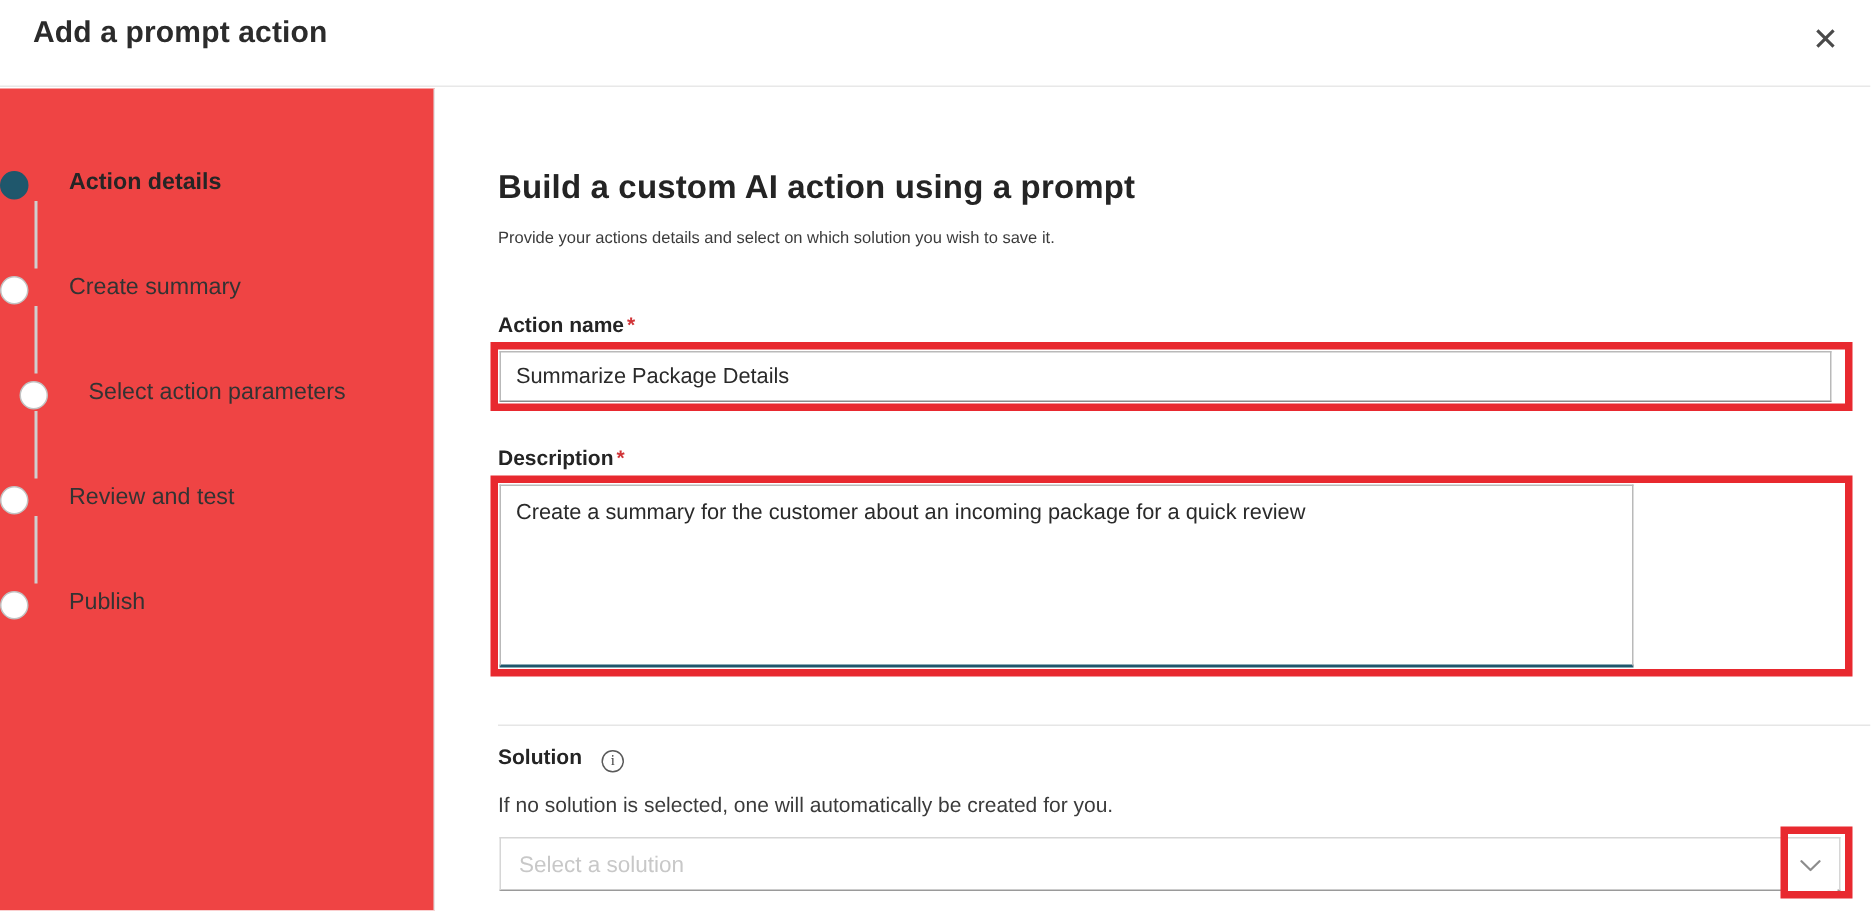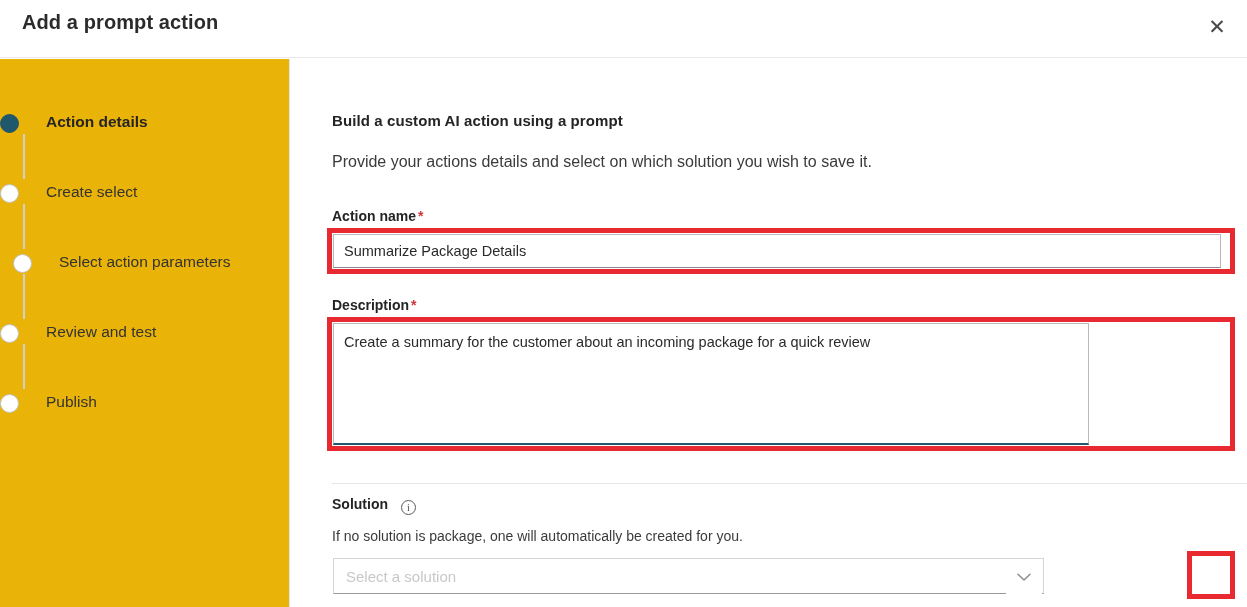--- a/index.html
+++ b/index.html
@@ -32,21 +32,21 @@
     cursor:pointer; background:transparent; border:none; padding:0;
   }
   .close-btn .x {
     font-size:21px; color:#4a4a4a; line-height:1;
     font-family:"Liberation Sans", sans-serif; font-weight:300;
   }
 
   
   .rail {
     position:absolute; left:0; top:59px; width:290px; height:548px;
-    border-right:1px solid #e6e6e6; background:#eab308;
+    border-right:1px solid #e6e6e6; background:#ef4444;
   }
   .step {
     position:relative; height:70px;
     display:flex; align-items:flex-start; cursor:pointer;
   }
   .circle {
     width:19px; height:19px; border-radius:50%;
     border:1.4px solid #c2c2c2; background:#fff;
     box-sizing:border-box;
   }
@@ -60,25 +60,25 @@
     position:absolute; left:46px;
     font-size:15.5px; color:#333; white-space:nowrap;
   }
   .step.active .step-label { font-weight:700; color:#252525; }
 
   
   .main { position:absolute; left:291px; top:59px; width:956px; height:548px; }
 
   .h1 {
     position:absolute; left:41px; top:53px;
-    font-size:15px; font-weight:700; color:#242424; letter-spacing:.1px;
+    font-size:22px; font-weight:700; color:#242424; letter-spacing:.1px;
   }
   .sub {
     position:absolute; left:41px; top:94px;
-    font-size:16px; color:#3b3b3b;
+    font-size:11px; color:#3b3b3b;
   }
 
   .field-label {
     position:absolute; font-size:14px; font-weight:700; color:#242424;
   }
   .req { color:#d13438; font-weight:700; margin-left:2px; }
 
   
   .redbox {
     position:absolute; border:5px solid #e8292f; background:transparent;
@@ -160,21 +160,21 @@
     <div class="connector" style="top:215px;height:45px;"></div>
     <div class="connector" style="top:285px;height:45px;"></div>
 
     <div class="step active" style="position:absolute;left:0;top:55px;">
       <span class="circle"></span>
       <span class="step-label" style="top:-1px;">Action details</span>
     </div>
 
     <div class="step" style="position:absolute;left:0;top:125px;">
       <span class="circle"></span>
-      <span class="step-label" style="top:-1px;">Create select</span>
+      <span class="step-label" style="top:-1px;">Create summary</span>
     </div>
 
     <div class="step" style="position:absolute;left:0;top:195px;margin-left:13px;">
       <span class="circle"></span>
       <span class="step-label" style="top:-1px;">Select action parameters</span>
     </div>
 
     <div class="step" style="position:absolute;left:0;top:265px;">
       <span class="circle"></span>
       <span class="step-label" style="top:-1px;">Review and test</span>
@@ -205,23 +205,23 @@
 
     <hr class="hr" style="left:41px; top:416px; width:915px;">
 
     <div class="field-label" style="left:41px; top:437px;text-align:center;">
       <span>Solution</span>
     </div>
     <span class="info-icon" style="left:110px; top:441px;">
       <span>i</span>
     </span>
 
-    <div class="helper" style="left:41px; top:469px;">If no solution is package, one will automatically be created for you.</div>
-
-    <div class="combo" style="left:42px; top:499px; width:711px; height:36px;">
+    <div class="helper" style="left:41px; top:469px;">If no solution is selected, one will automatically be created for you.</div>
+
+    <div class="combo" style="left:42px; top:499px; width:894px; height:36px;">
       <input class="combo-input" placeholder="Select a solution" style="">
       <div class="chevron" style="right:1px; top:1px;">
         <svg width="14" height="9" viewBox="0 0 14 9">
           <path d="M1 1.2 L7 7 L13 1.2" fill="none" stroke="#8d8d8d" stroke-width="1.5" stroke-linecap="round" stroke-linejoin="round"></path>
         </svg>
       </div>
     </div>
     <div class="redbox" style="left:896px; top:492px; width:48px; height:48px;"></div>
 
   </div>

